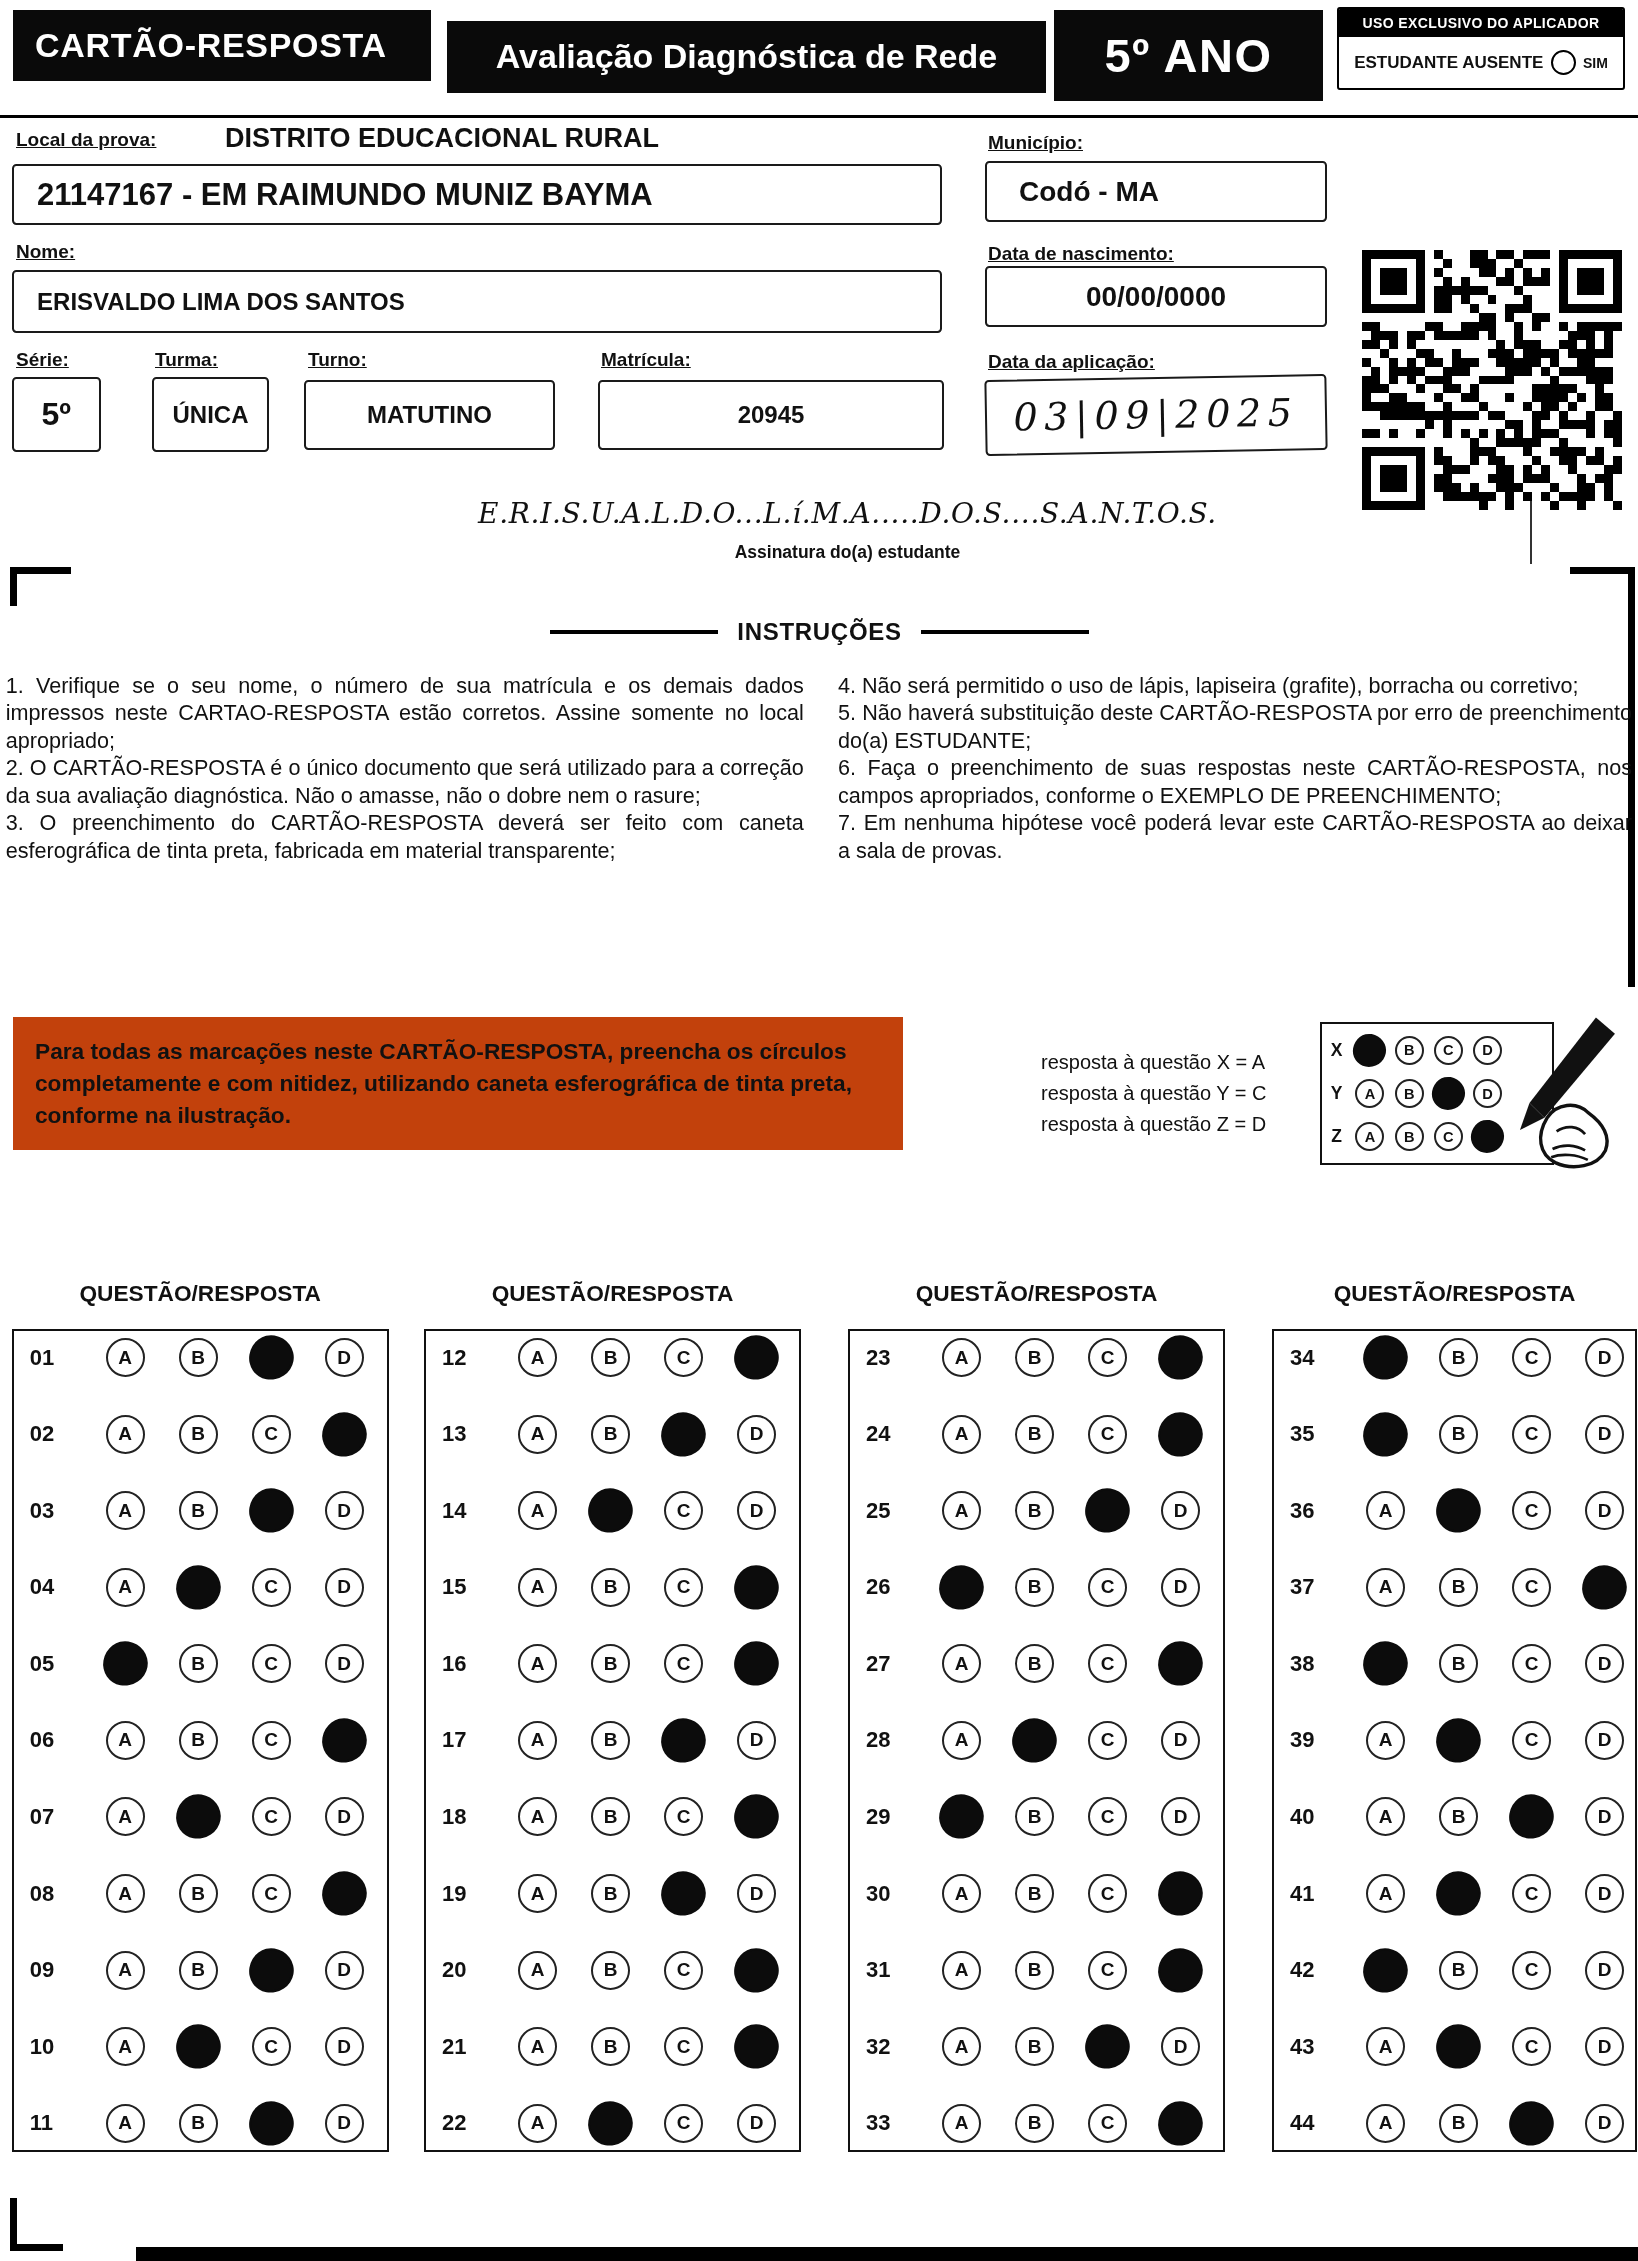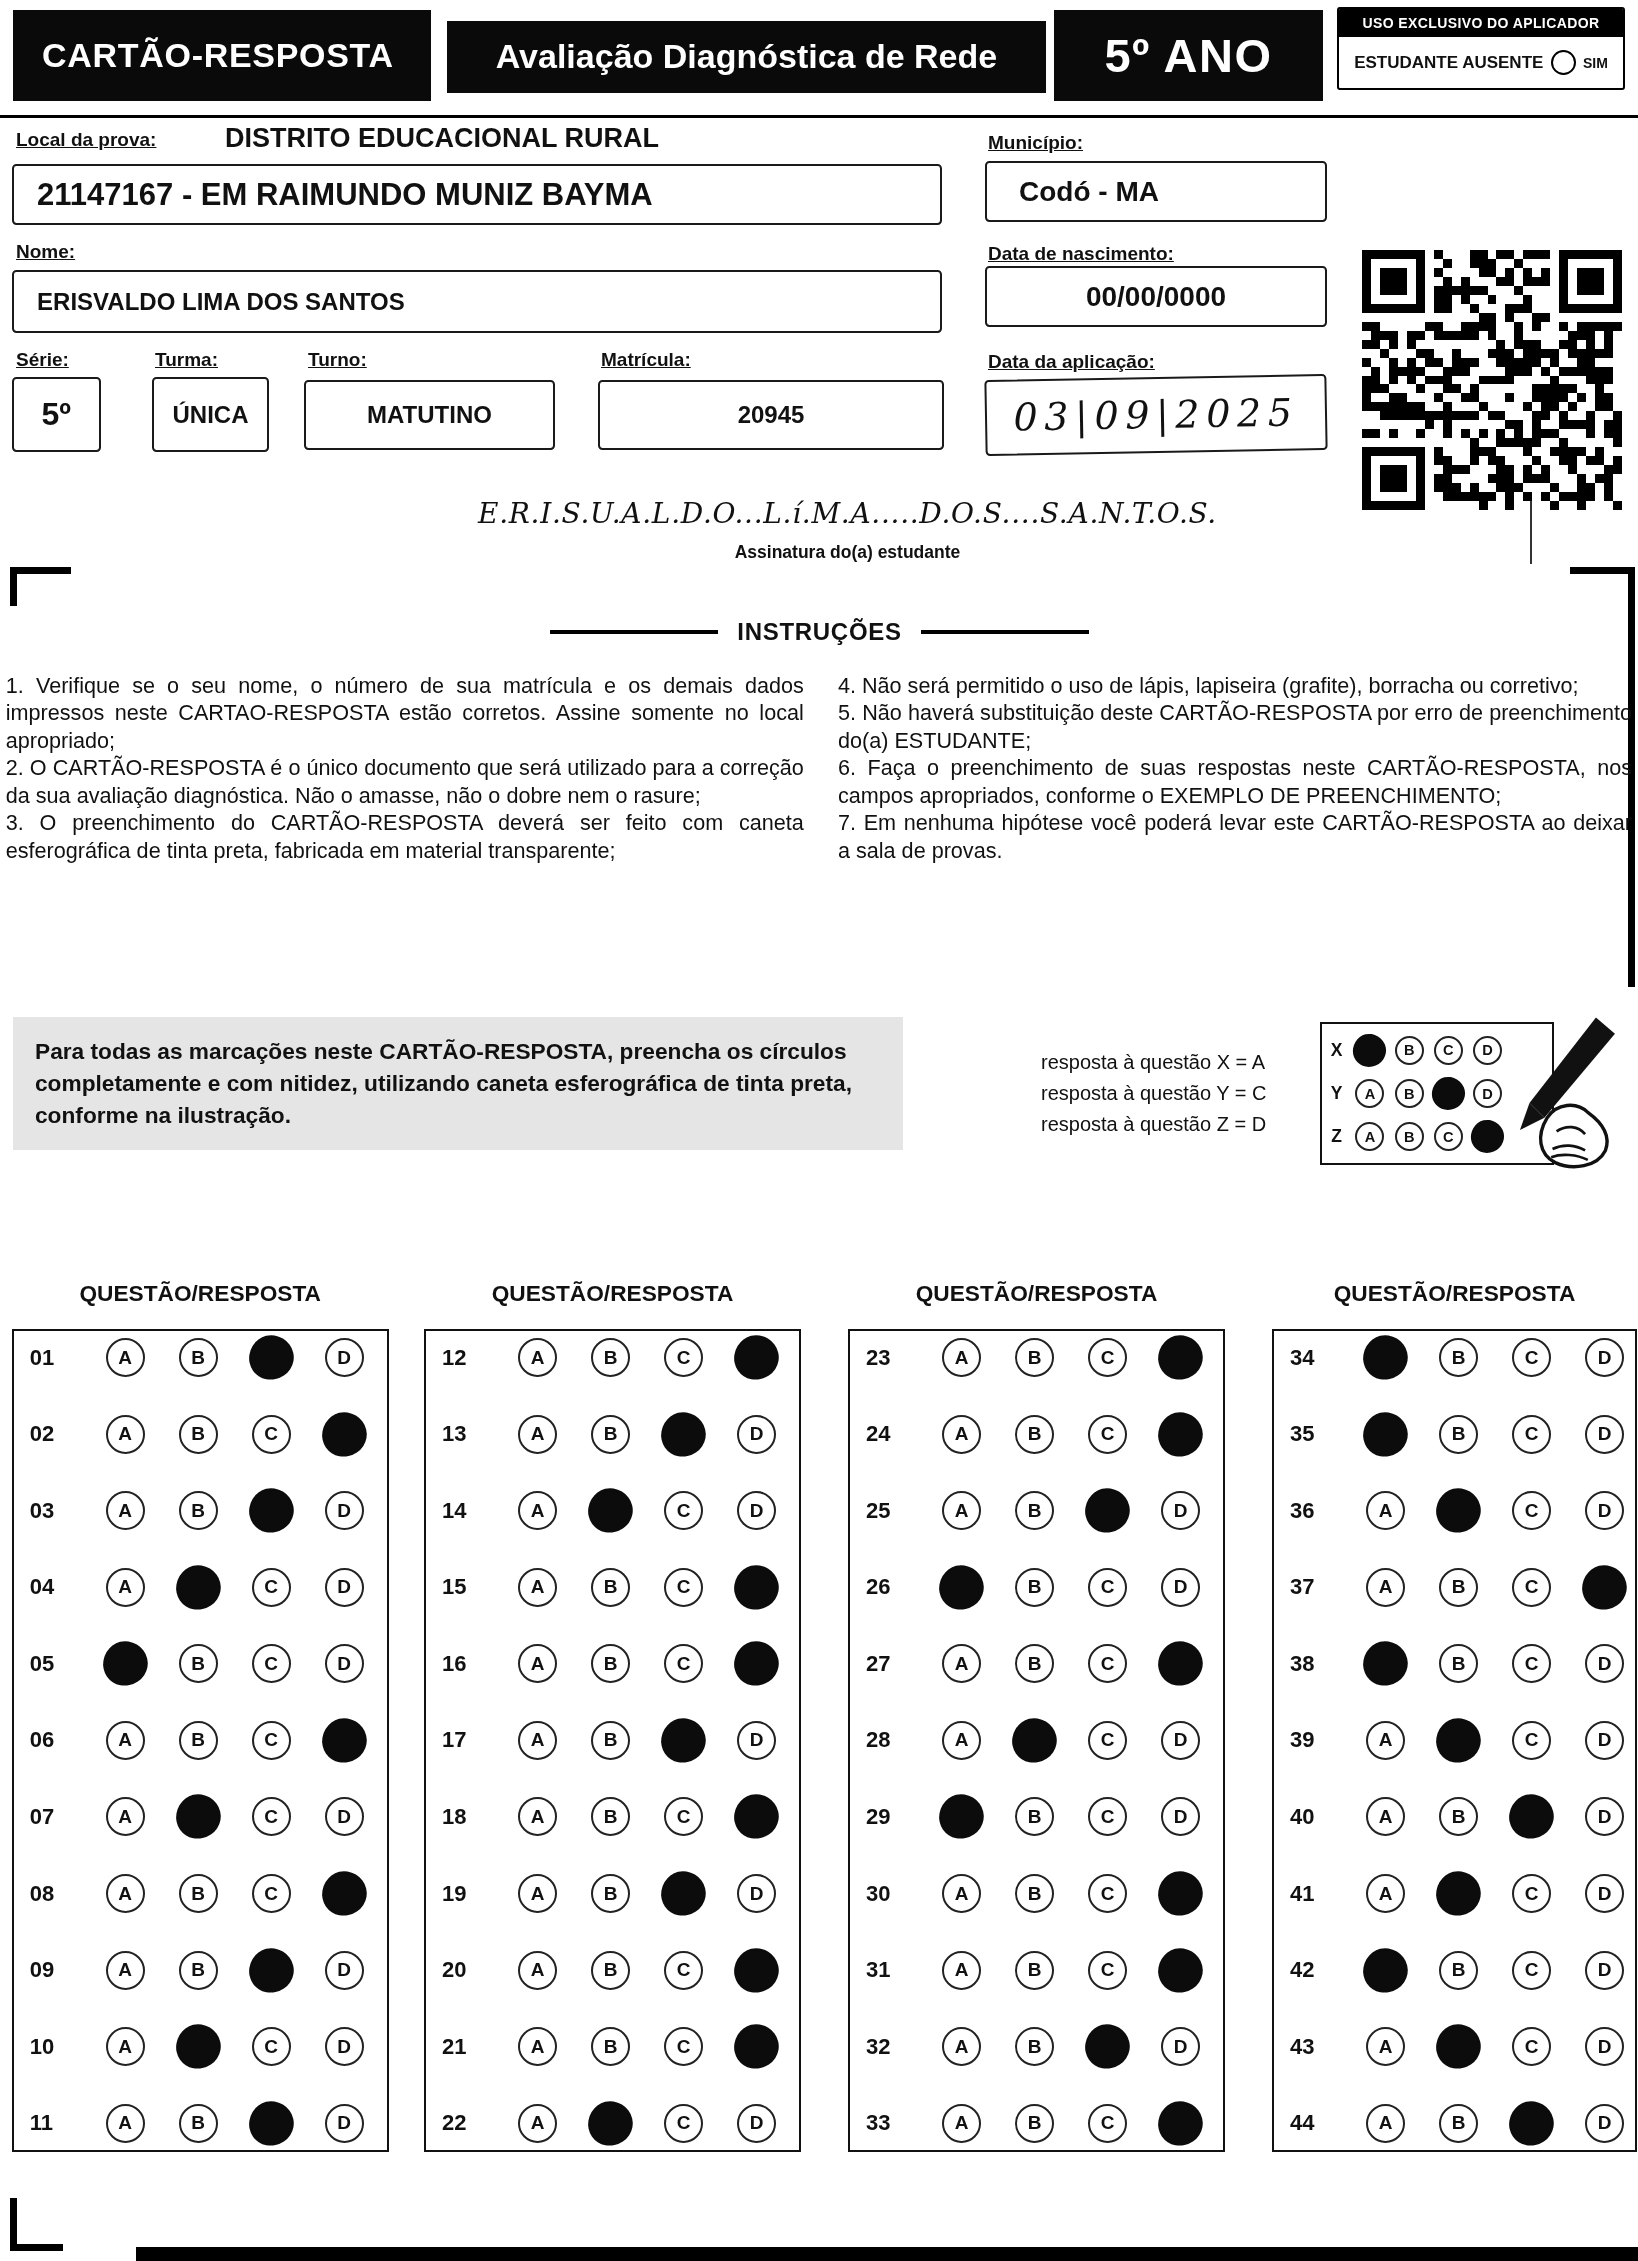--- a/index.html
+++ b/index.html
@@ -2,21 +2,21 @@
 <html style="font-size:11.7px"><head>
 <meta charset="utf-8">
 <style>
   *{margin:0;padding:0;box-sizing:border-box;}
   html,body{background:#fff;}
   .page{position:relative;width:1639px;height:2261px;background:#ffffff;
         font-family:"Liberation Sans",sans-serif;color:#111;overflow:hidden;}
 
   
   .hdr-box{position:absolute;background:#0a0a0a;color:#fff;display:flex;align-items:center;font-weight:bold;}
-  .hdr-card{left:13px;top:10.2px;width:418px;height:91px;font-size:34px;padding-left:29px;letter-spacing:0.7px;}
+  .hdr-card{left:13px;top:10.2px;width:418px;height:71px;font-size:34px;padding-left:22px;letter-spacing:0.7px;}
   .hdr-exam{left:447px;top:20.5px;width:599px;height:72px;font-size:34px;justify-content:center;}
   .hdr-grade{left:1054px;top:10.2px;width:269px;height:91px;font-size:47px;justify-content:center;letter-spacing:1.5px;}
   .applicator{position:absolute;left:1337px;top:7.3px;width:288px;height:83px;border:2.2px solid #000;background:#fff;border-radius:2.9px;overflow:hidden;}
   .applicator-title{height:28px;background:#000;color:#fff;display:flex;align-items:center;justify-content:center;font-size:14px;font-weight:bold;letter-spacing:0.4px;}
   .applicator-body{height:51px;display:flex;align-items:center;justify-content:center;gap:7.3px;font-size:17px;font-weight:bold;}
   .absent-circle{width:25px;height:25px;border:2.2px solid #000;border-radius:50%;display:inline-block;flex:0 0 auto;}
   .sim{font-size:14px;}
   .hrule{position:absolute;left:0;top:115px;width:1639px;height:2.9px;background:#000;}
 
   
@@ -38,21 +38,21 @@
   
   .instructions-title-row{position:absolute;left:0;top:618px;width:1639px;display:flex;align-items:center;justify-content:center;gap:19px;}
   .instr-line{width:168px;height:3.7px;background:#000;}
   .instructions-title{font-size:24px;font-weight:bold;letter-spacing:0.7px;}
   .instr-col{position:absolute;top:672px;font-size:21.6px;font-weight:normal;text-align:justify;line-height:1.27;}
   #instr-left{left:5.8px;width:798px;}
   #instr-right{left:838px;width:794px;}
 
   
   .fill-note{position:absolute;left:13px;top:1017px;width:890px;padding:19px 22px;font-size:22.7px;
-             font-weight:bold;line-height:1.4;background:#e5e5e5;}
+             font-weight:bold;line-height:1.4;background:#c2410c;}
   .example-captions{position:absolute;left:1041px;top:1047px;font-size:20px;line-height:1.55;}
   .example-box{position:absolute;left:1320px;top:1022px;width:234px;height:143px;border:2.2px solid #111;
                background:#fff;display:flex;flex-direction:column;justify-content:space-around;padding:4.4px 5.8px;}
   .ex-row{display:flex;align-items:center;gap:10.2px;}
   .ex-label{width:17.5px;font-size:17.5px;font-weight:bold;text-align:center;}
   .hand-svg{position:absolute;left:1482px;top:1014px;width:156px;height:167px;}
 
   
   .bubble{display:inline-flex;align-items:center;justify-content:center;border:2.2px solid #222;border-radius:50%;
           font-weight:bold;background:#fff;flex:0 0 auto;}

